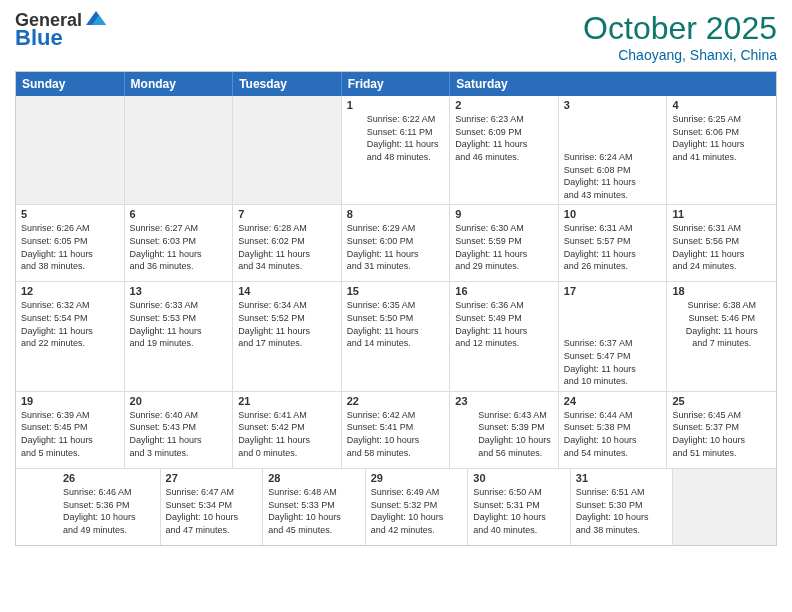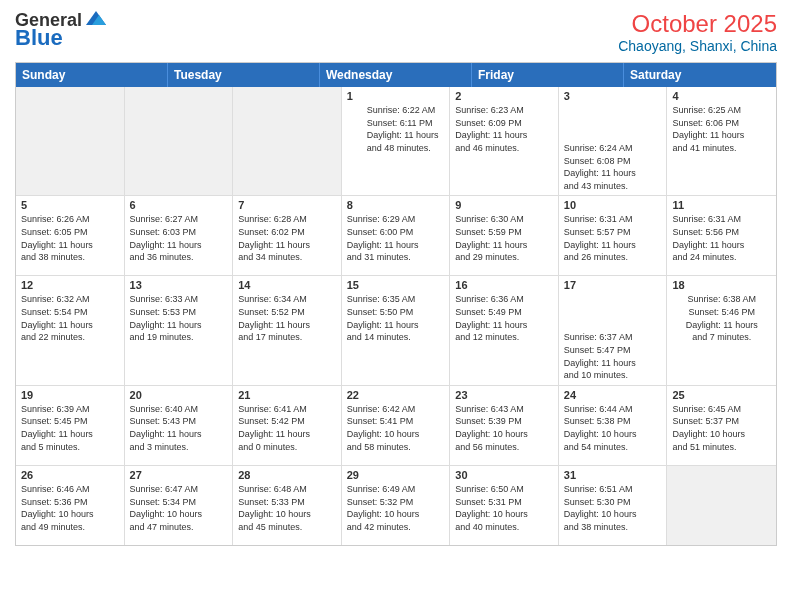--- a/index.html
+++ b/index.html
@@ -40,37 +40,37 @@
     .logo-icon {
       width: 24px;
       height: 24px;
       margin-left: 2px;
       margin-top: -4px;
     }
     .title-section {
       text-align: right;
     }
     .month-title {
-      font-size: 24px;
-      color: #ef4444;
+      font-size: 32px;
+      color: #0f766e;
       font-weight: normal;
     }
     .location {
       font-size: 14px;
       color: #0369a1;
     }
     .calendar {
       flex: 1;
       display: flex;
       flex-direction: column;
       border: 1px solid #ccc;
     }
     .cal-header {
       display: grid;
-      grid-template-columns: repeat(5, 1fr);
+      grid-template-columns: repeat(7, 1fr);
       background: #2a6ebb;
     }
     .cal-header-cell {
       color: #fff;
       font-size: 12px;
       font-weight: bold;
       padding: 5px 6px;
       text-align: left;
       border-right: 1px solid #4a8edd;
     }
@@ -83,20 +83,21 @@
       flex-direction: column;
     }
     .cal-row {
       display: grid;
       grid-template-columns: repeat(7, 1fr);
       flex: 1;
       border-bottom: 1px solid #ddd;
     }
     .cal-row:last-child {
       border-bottom: none;
+      margin-left: 42px;
     }
     .cal-cell {
       border-right: 1px solid #ddd;
       padding: 3px 5px;
       font-size: 9.5px;
       color: #333;
       background: #fff;
       vertical-align: top;
     }
     .cal-cell:last-child {
@@ -139,22 +140,22 @@
     </div>
     <div class="title-section">
       <div class="month-title">October 2025</div>
       <div class="location">Chaoyang, Shanxi, China</div>
     </div>
   </div>
 
   <div class="calendar">
     <div class="cal-header" id="cal-header">
         <div class="cal-header-cell">Sunday</div>
+        <div class="cal-header-cell">Monday</div>
         <div class="cal-header-cell">Tuesday</div>
-        <div class="cal-header-cell">Wednesday</div>
         <div class="cal-header-cell">Friday</div>
         <div class="cal-header-cell">Saturday</div>
       </div>
     <div class="cal-body" id="cal-body">
         <div class="cal-row">
           <div class="cal-cell shaded empty"></div>
           <div class="cal-cell shaded empty"></div>
           <div class="cal-cell shaded empty"></div>
           <div class="cal-cell">
             <span class="day-num">1</span>
@@ -311,21 +312,21 @@
           </div>
           <div class="cal-cell">
             <span class="day-num">22</span>
             <div class="cell-info" style="white-space: pre-line;">Sunrise: 6:42 AM
 Sunset: 5:41 PM
 Daylight: 10 hours
 and 58 minutes.</div>
           </div>
           <div class="cal-cell">
             <span class="day-num">23</span>
-            <div class="cell-info" style="white-space: pre-line;">Sunrise: 6:43 AM
+            <div class="cell-info" style="white-space: pre-line; margin-left: 23px;">Sunrise: 6:43 AM
 Sunset: 5:39 PM
 Daylight: 10 hours
 and 56 minutes.</div>
           </div>
           <div class="cal-cell">
             <span class="day-num">24</span>
             <div class="cell-info" style="white-space: pre-line;">Sunrise: 6:44 AM
 Sunset: 5:38 PM
 Daylight: 10 hours
 and 54 minutes.</div>

